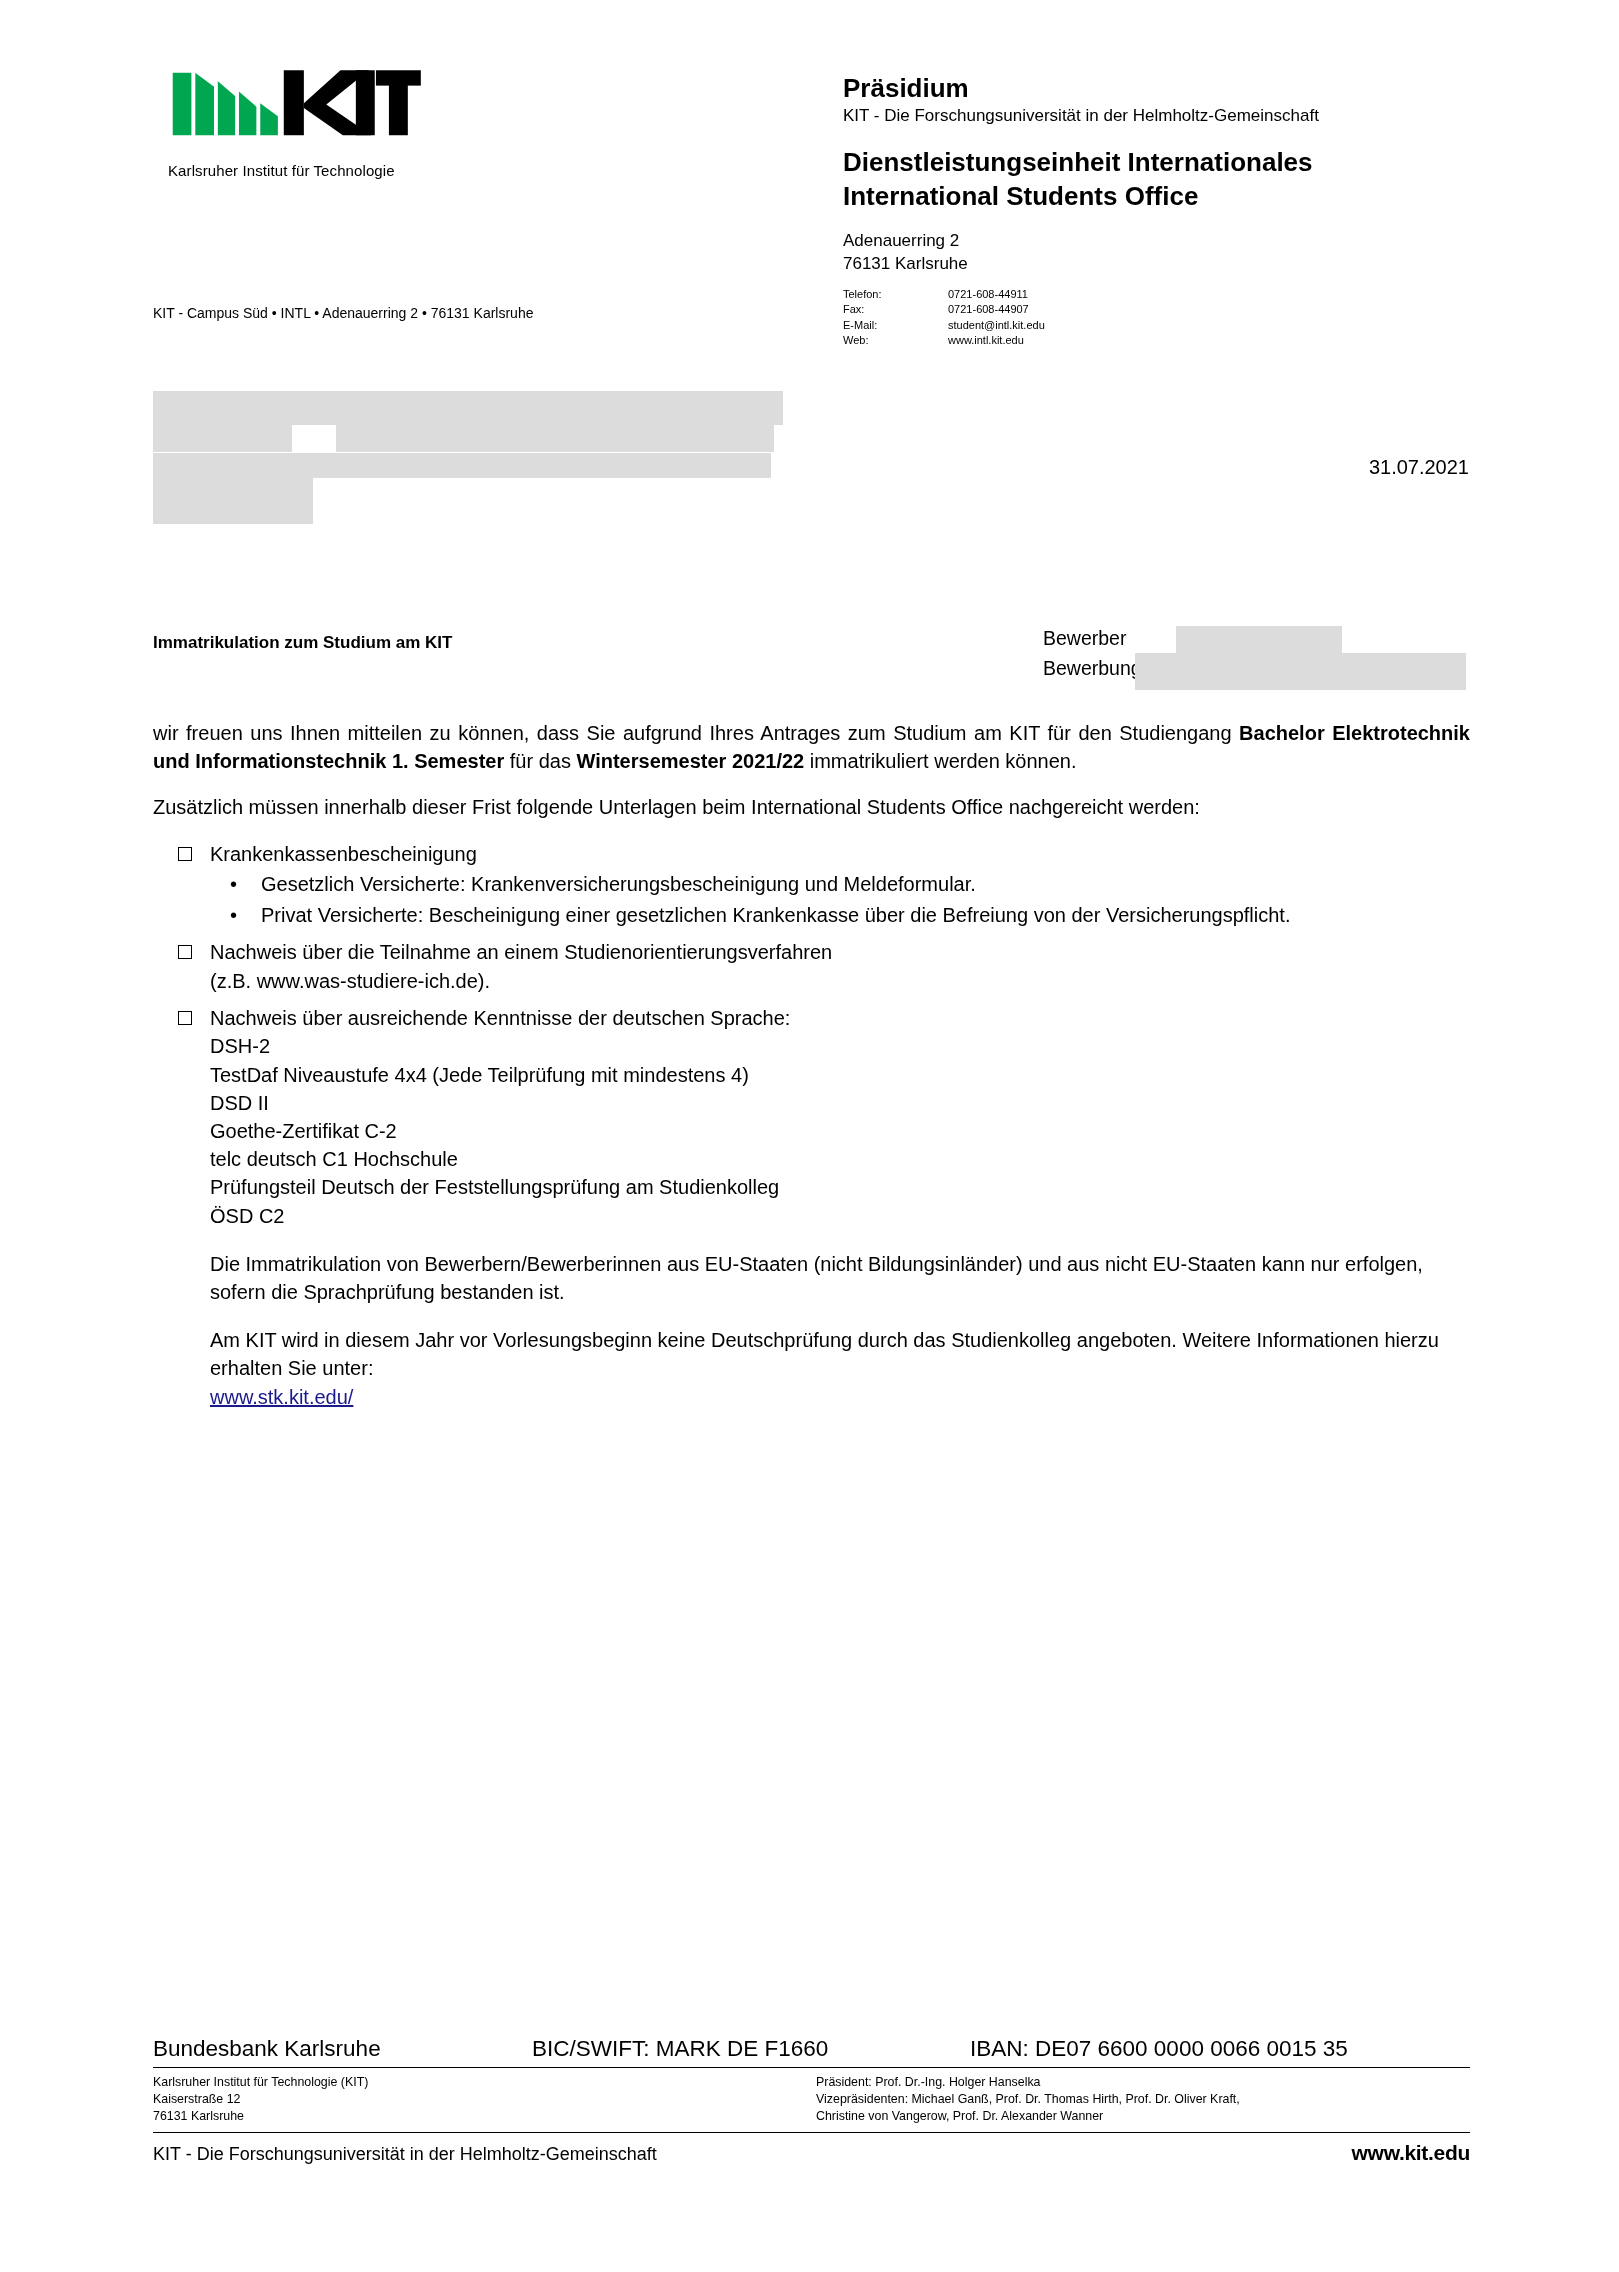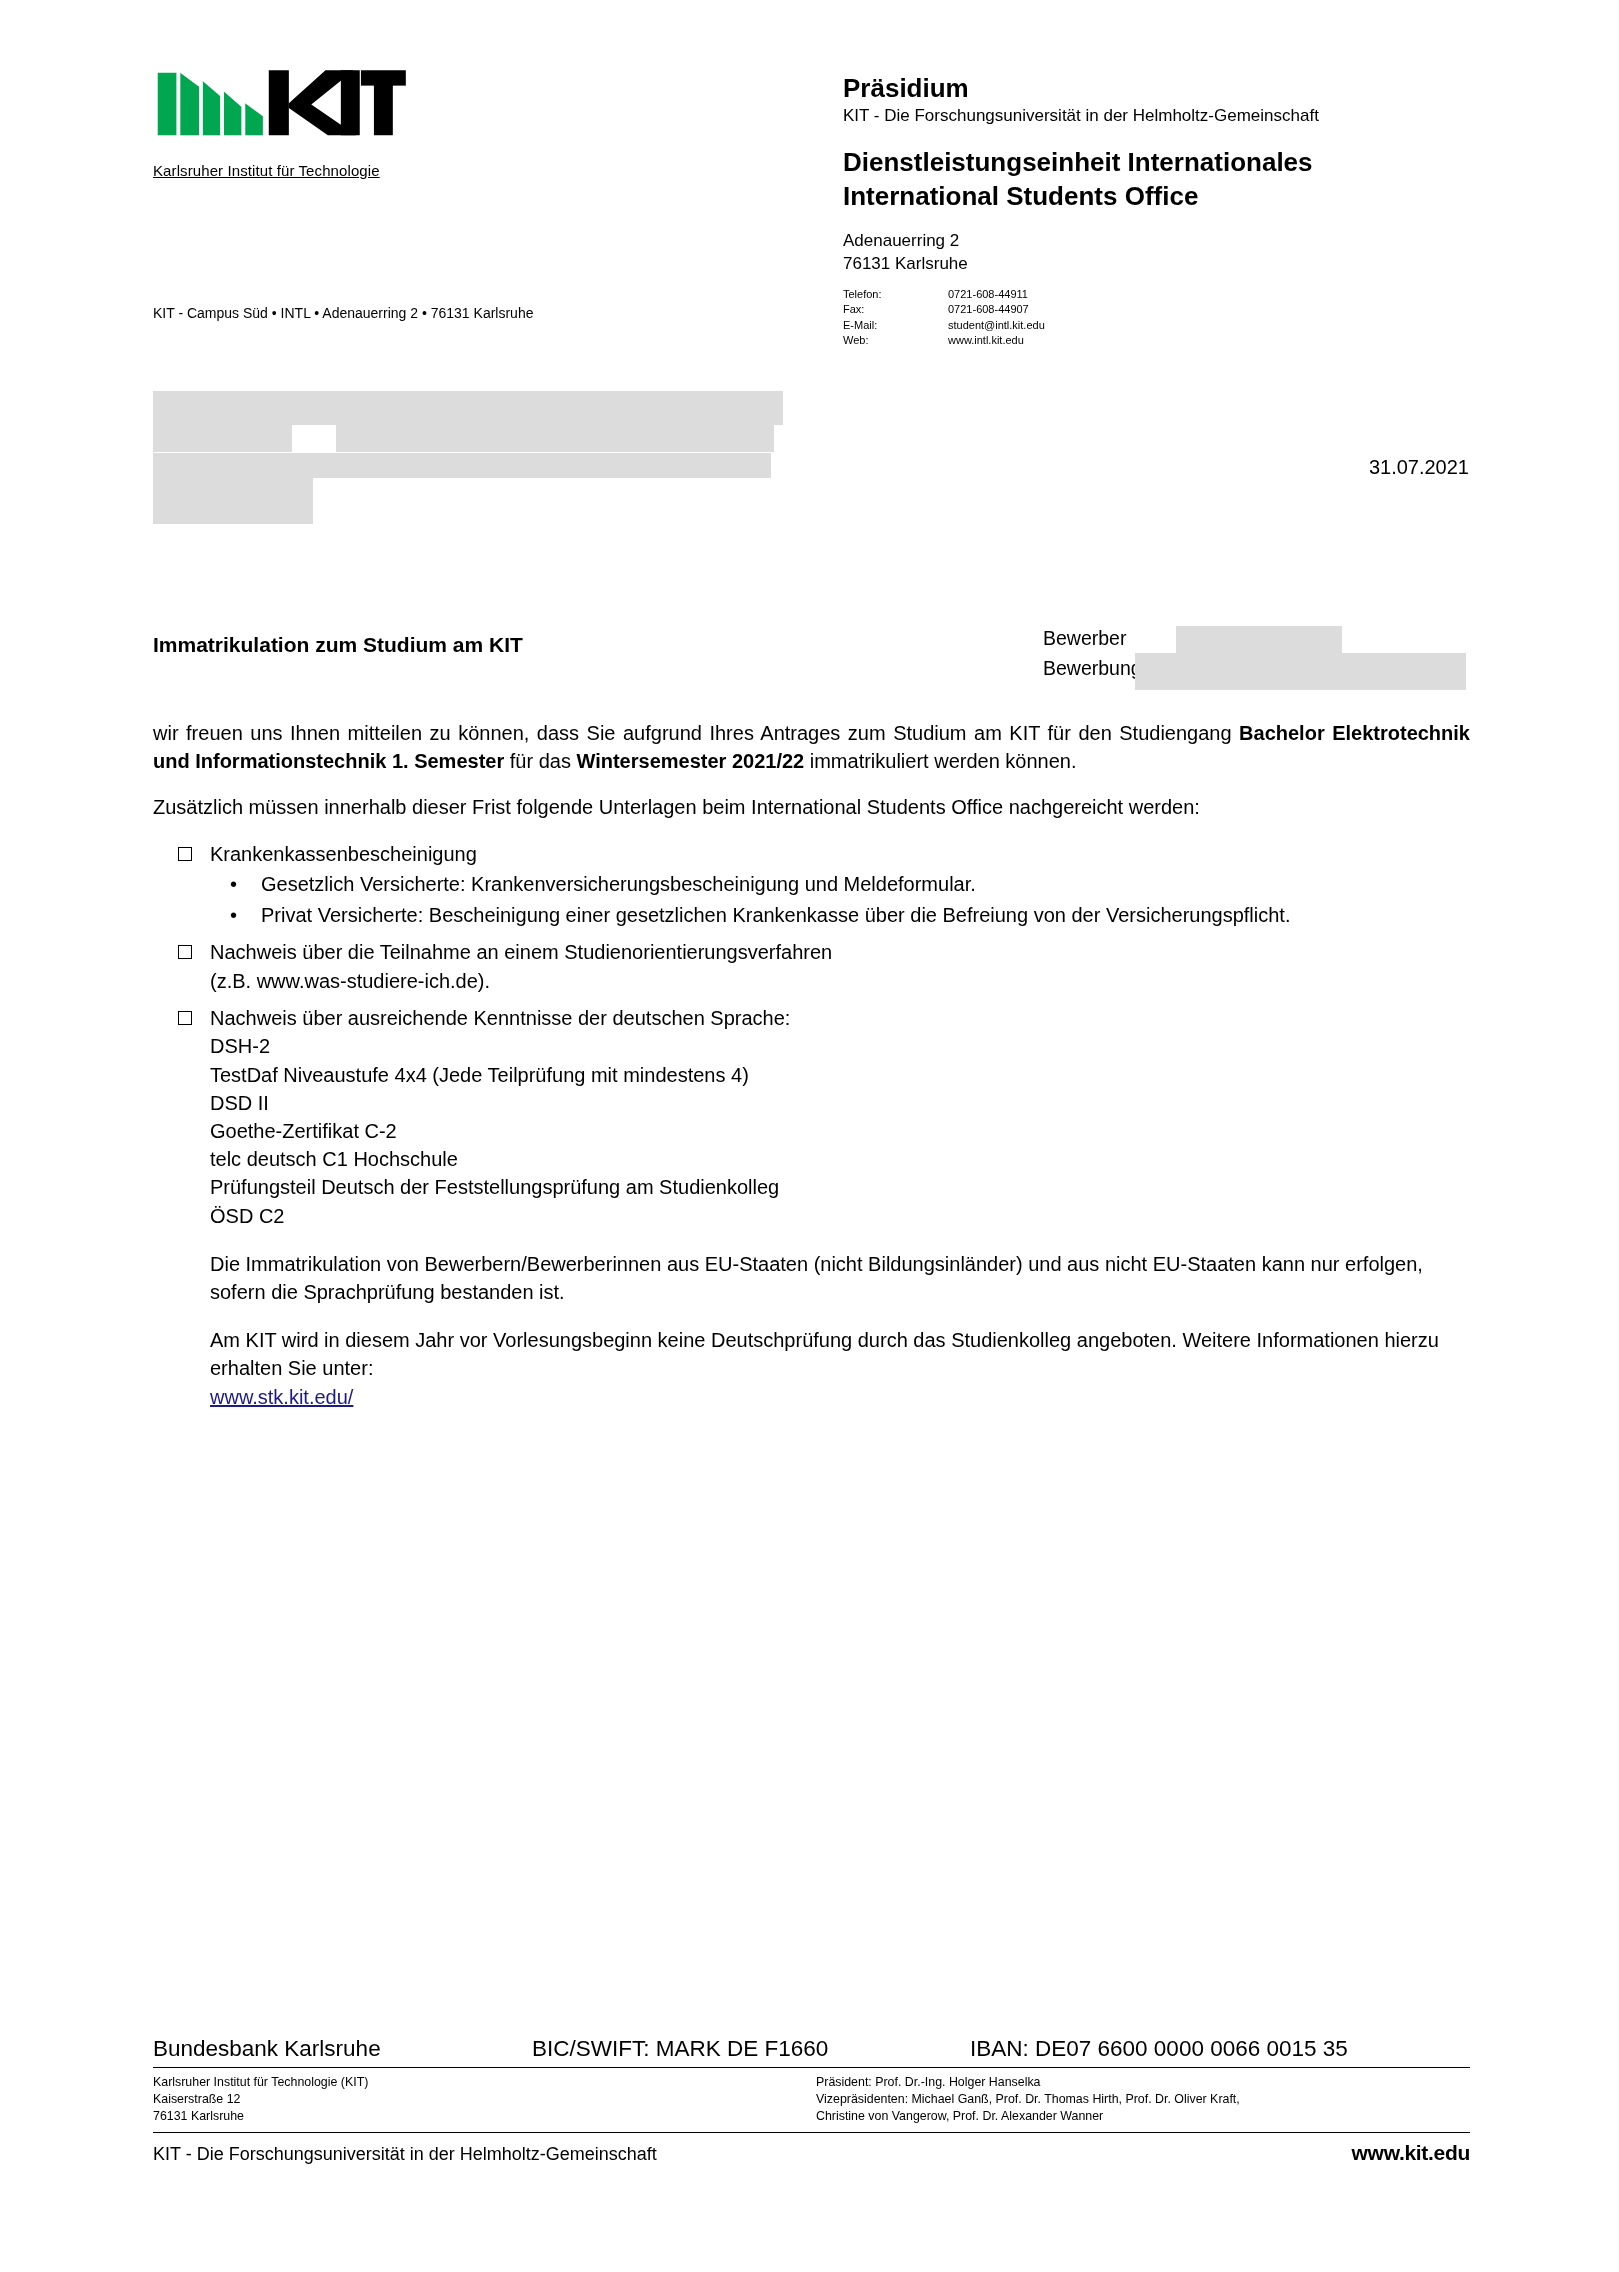--- a/index.html
+++ b/index.html
@@ -15,25 +15,24 @@
     position: relative;
     width: 1620px;
     height: 2273px;
     background: #ffffff;
     overflow: hidden;
   }
 
   
   .kit-logo {
     position: absolute;
-    left: 153px;
+    left: 168px;
     top: 57px;
     width: 278px;
     height: 136px;
-    text-decoration: underline;
   }
   .kit-logo .logo-wrap {
     position: relative;
     width: 254px;
     height: 98px;
   }
   .kit-logo .logo-caption {
     font-size: 15px;
     letter-spacing: 0.1px;
     margin-top: 7px;
@@ -104,21 +103,21 @@
     top: 456px;
     font-size: 20px;
     white-space: nowrap;
   }
 
   
   .subject {
     position: absolute;
     left: 153px;
     top: 633px;
-    font-size: 21px;
+    font-size: 17px;
     font-weight: bold;
     white-space: nowrap;
   }
   .ref-block {
     position: absolute;
     right: 151px;
     top: 627px;
     width: 426px;
     height: 65px;
   }

